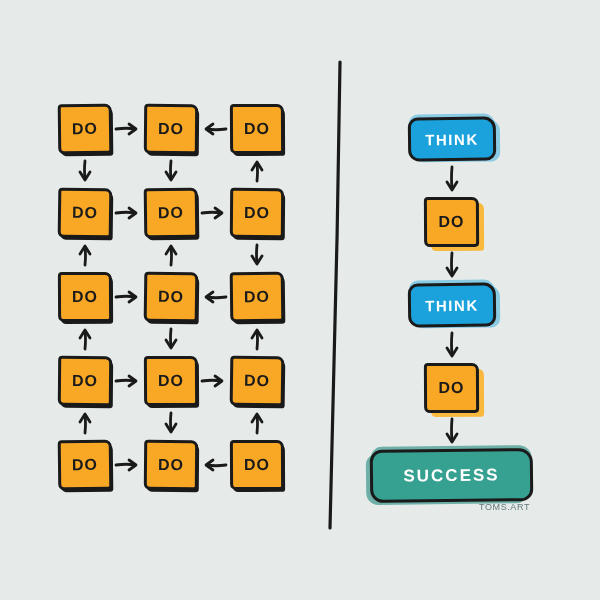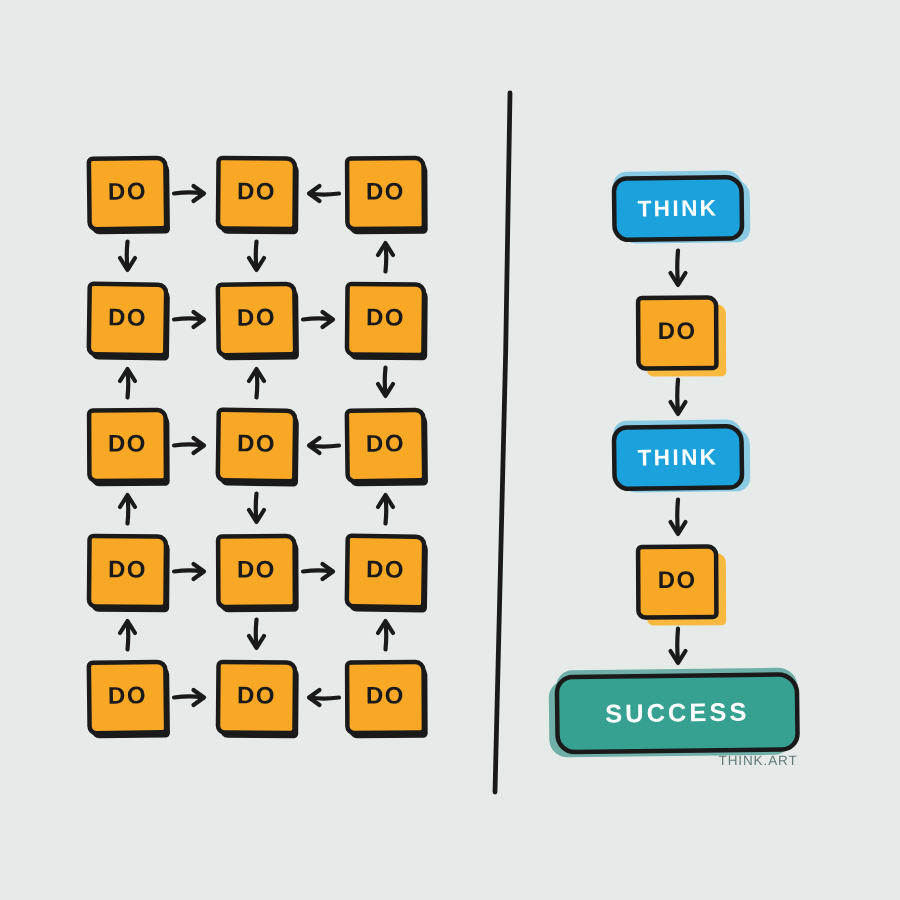--- a/index.html
+++ b/index.html
@@ -304,14 +304,14 @@
         <svg class="ar" width="16" height="30" viewBox="0 0 16 30">
           <path d="M8 3 Q7 15 8 24"></path>
           <polyline points="3,18 8,26 13,18"></polyline>
         </svg>
       </div>
       <div class="box success-box tilt0">
         <span>SUCCESS</span>
       </div>
     </div>
 
-  <div class="signature">THINK.ART</div>
+  <div class="signature">TOMS.ART</div>
 </div>
 
 </body></html>

